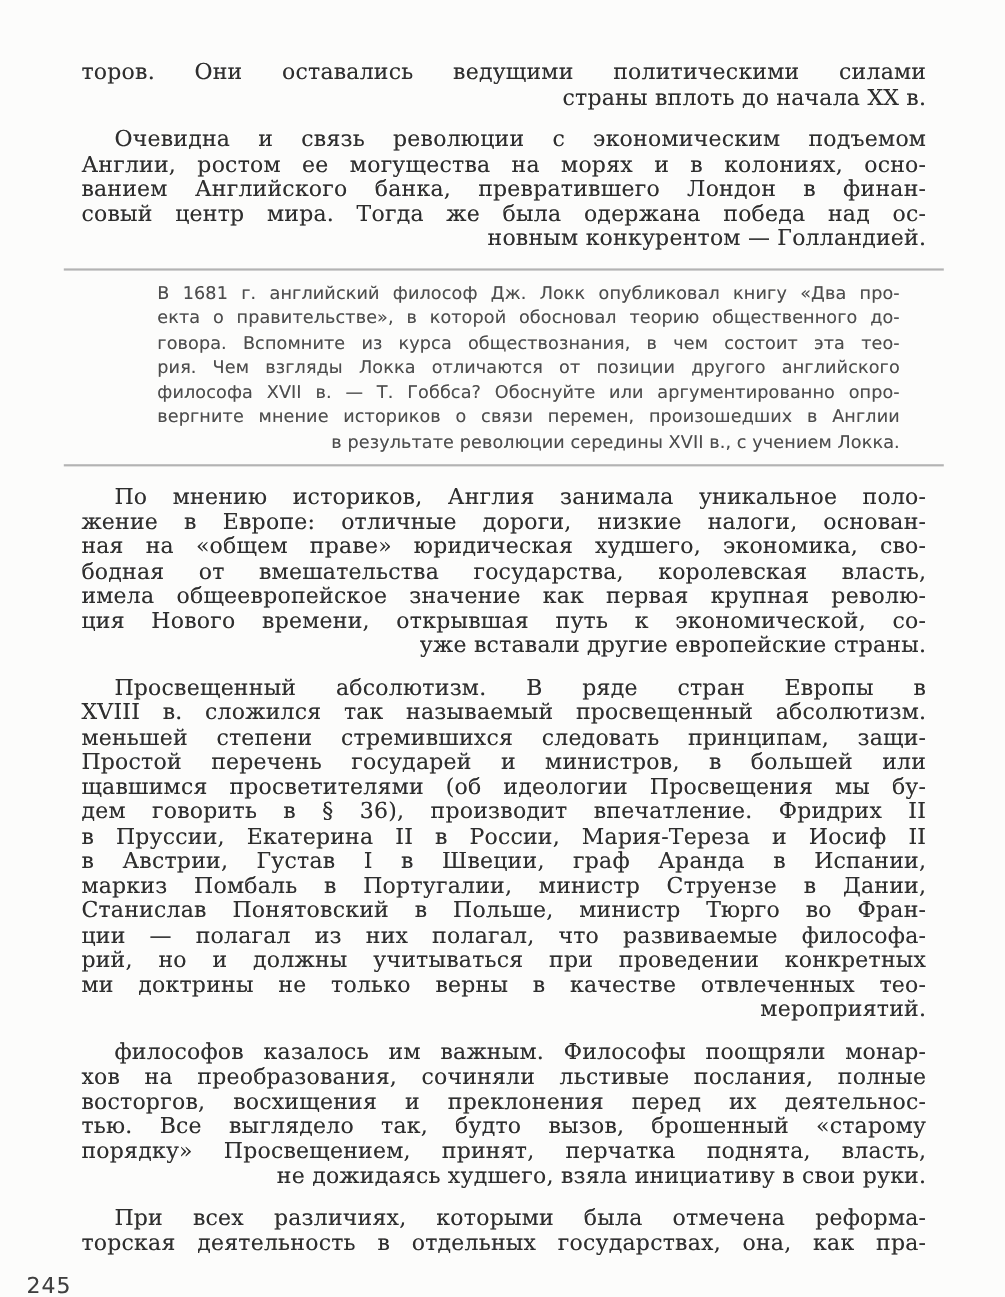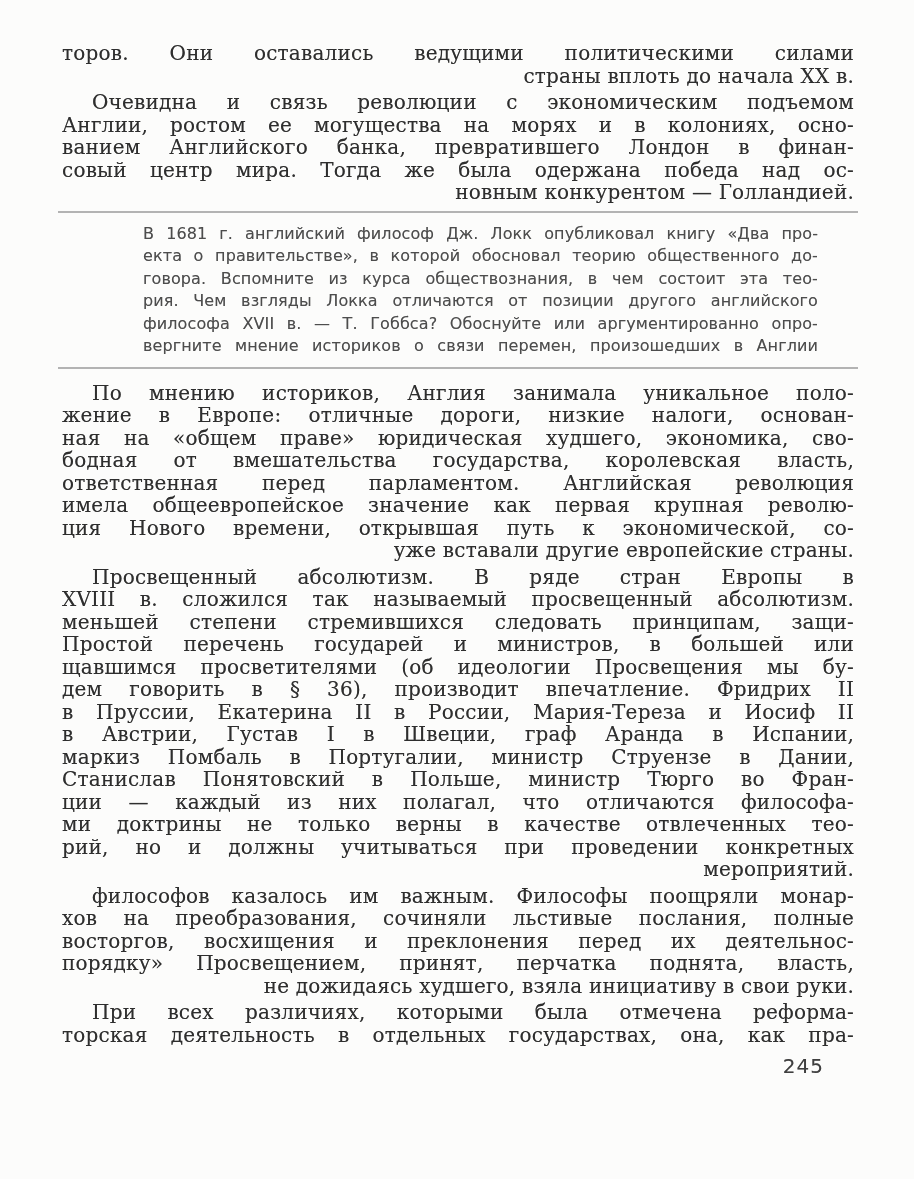--- a/index.html
+++ b/index.html
@@ -15,42 +15,42 @@
     left: 58px;
     top: 38px;
     width: 800px;
     font-family: "DejaVu Serif", "Liberation Serif", serif;
     font-size: 20px;
     line-height: 22.5px;
     color: var(--text, #2e2e2e);
     letter-spacing: 0.2px;
     text-shadow: 0 0 0.6px rgba(40,40,40,0.45);
   }
-  .para { margin: 4px; }
+  .para { margin: 16px; }
   .line { text-align: right; white-space: normal; }
   .line.j { text-align: justify; text-align-last: justify; }
   .para.indent .line:first-child { text-indent: 30px; }
   .para b { font-weight: normal; }
   .quote {
     margin: 7px 0 13px 0;
     border-top: 2px solid var(--rule, #b3b3b3);
     border-bottom: 2px solid var(--rule, #b3b3b3);
     padding: 10px 40px 9px 85px;
     font-family: "DejaVu Sans", "Liberation Sans", sans-serif;
     font-size: 16px;
     line-height: 22.5px;
     color: var(--quote-text, #4d4d4d);
     letter-spacing: 0.1px;
     text-shadow: 0 0 0.5px rgba(70,70,70,0.4);
   }
   .quote .line.j { text-align: justify; text-align-last: justify; }
   .page-number {
     margin-top: 9px;
     width: 100%;
-    text-align: right;
+    text-align: left;
     transform: translateX(-34px);
     font-family: "DejaVu Sans", "Liberation Sans", sans-serif;
     font-size: 20px;
     letter-spacing: 1px;
     color: var(--page-number-color, #3f3f3f);
     text-shadow: 0 0 0.5px rgba(60,60,60,0.4);
   }
 </style>
 </head>
 <body>
@@ -69,51 +69,52 @@
         <div class="line j">совый центр мира. Тогда же была одержана победа над ос-</div>
         <div class="line">новным конкурентом — Голландией.</div>
       </div>
       <div class="quote">
         <div class="line j">В 1681 г. английский философ Дж. Локк опубликовал книгу «Два про-</div>
         <div class="line j">екта о правительстве», в которой обосновал теорию общественного до-</div>
         <div class="line j">говора. Вспомните из курса обществознания, в чем состоит эта тео-</div>
         <div class="line j">рия. Чем взгляды Локка отличаются от позиции другого английского</div>
         <div class="line j">философа XVII в. — Т. Гоббса? Обоснуйте или аргументированно опро-</div>
         <div class="line j">вергните мнение историков о связи перемен, произошедших в Англии</div>
+        <div class="line">в результате революции середины XVII в., с учением Локка.</div>
       </div>
       <div class="para indent">
         <div class="line j">По мнению историков, Англия занимала уникальное поло-</div>
         <div class="line j">жение в Европе: отличные дороги, низкие налоги, основан-</div>
         <div class="line j">ная на «общем праве» юридическая худшего, экономика, сво-</div>
         <div class="line j">бодная от вмешательства государства, королевская власть,</div>
-        <div class="line j">ответственная перед парламентом. Английская революция</div>
         <div class="line j">имела общеевропейское значение как первая крупная револю-</div>
         <div class="line j">ция Нового времени, открывшая путь к экономической, со-</div>
         <div class="line">уже вставали другие европейские страны.</div>
       </div>
       <div class="para indent">
         <div class="line j"><b>Просвещенный абсолютизм.</b> В ряде стран Европы в</div>
         <div class="line j">XVIII в. сложился так называемый просвещенный абсолютизм.</div>
         <div class="line j">меньшей степени стремившихся следовать принципам, защи-</div>
         <div class="line j">Простой перечень государей и министров, в большей или</div>
         <div class="line j">щавшимся просветителями (об идеологии Просвещения мы бу-</div>
         <div class="line j">дем говорить в § 36), производит впечатление. Фридрих II</div>
         <div class="line j">в Пруссии, Екатерина II в России, Мария-Тереза и Иосиф II</div>
         <div class="line j">в Австрии, Густав I в Швеции, граф Аранда в Испании,</div>
         <div class="line j">маркиз Помбаль в Португалии, министр Струензе в Дании,</div>
         <div class="line j">Станислав Понятовский в Польше, министр Тюрго во Фран-</div>
-        <div class="line j">ции — каждый из них полагал, что отличаются философа-</div>
+        <div class="line j">ции — полагал из них полагал, что развиваемые философа-</div>
+        <div class="line j">рий, но и должны учитываться при проведении конкретных</div>
         <div class="line j">ми доктрины не только верны в качестве отвлеченных тео-</div>
-        <div class="line j">рий, но и должны учитываться при проведении конкретных</div>
         <div class="line">мероприятий.</div>
       </div>
       <div class="para indent">
         <div class="line j">философов казалось им важным. Философы поощряли монар-</div>
         <div class="line j">хов на преобразования, сочиняли льстивые послания, полные</div>
         <div class="line j">восторгов, восхищения и преклонения перед их деятельнос-</div>
+        <div class="line j">тью. Все выглядело так, будто вызов, брошенный «старому</div>
         <div class="line j">порядку» Просвещением, принят, перчатка поднята, власть,</div>
         <div class="line">не дожидаясь худшего, взяла инициативу в свои руки.</div>
       </div>
       <div class="para indent">
         <div class="line j">При всех различиях, которыми была отмечена реформа-</div>
         <div class="line j">торская деятельность в отдельных государствах, она, как пра-</div>
       </div>
       <div class="page-number">245</div>
   </div>
 </div>

